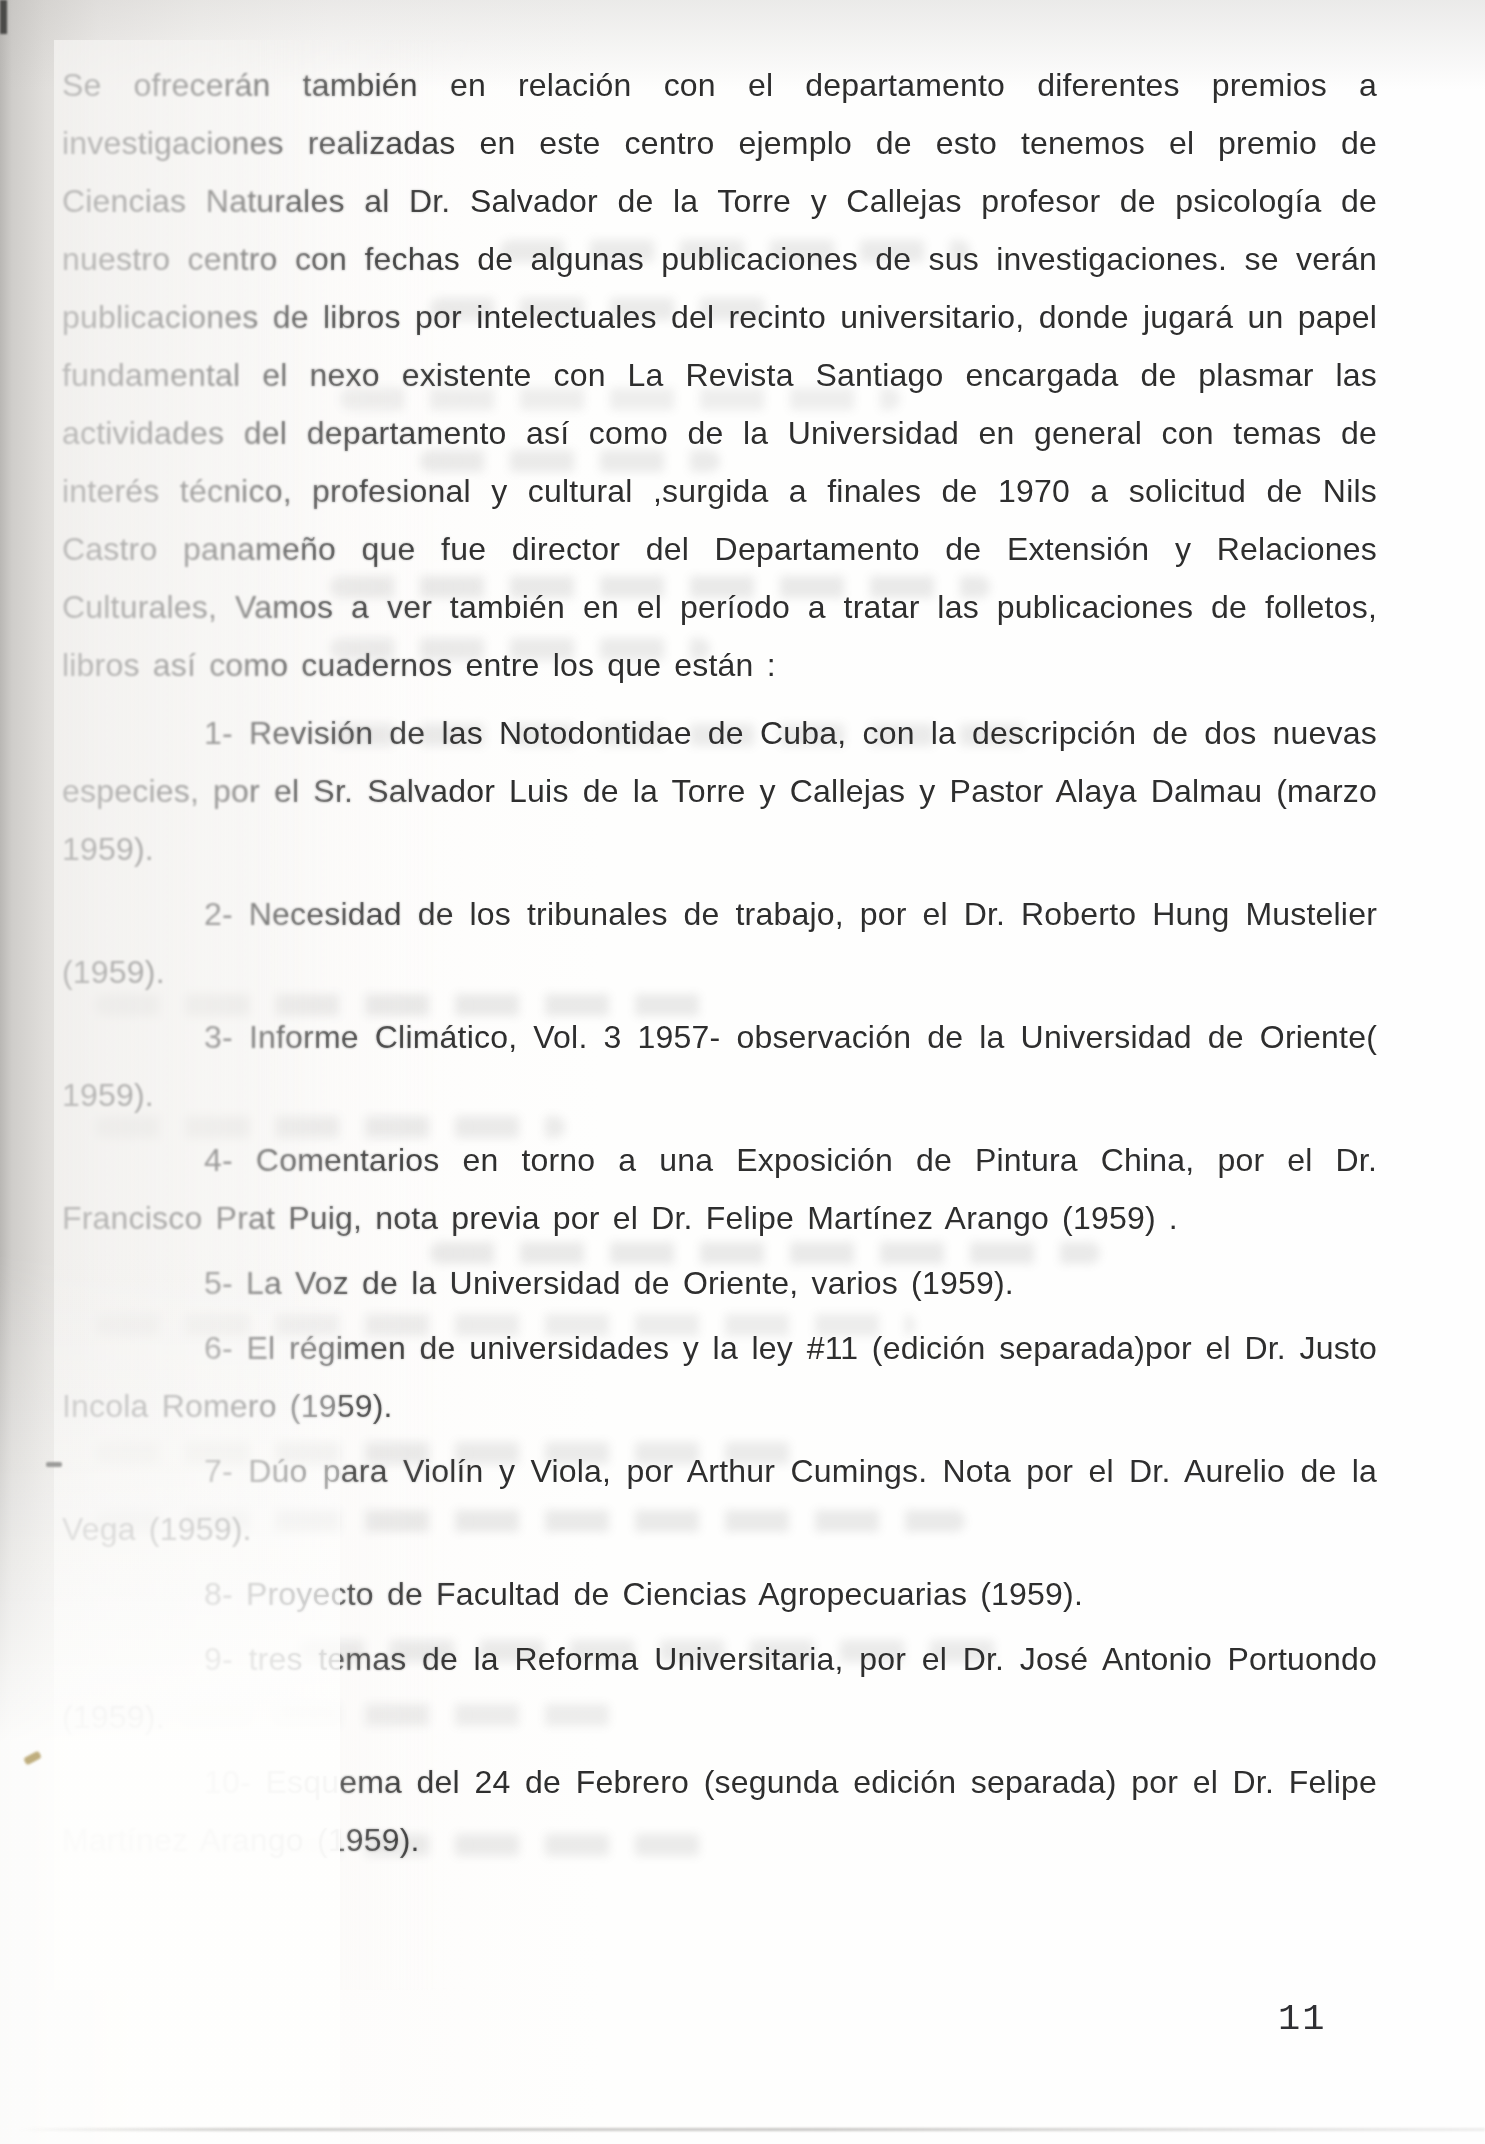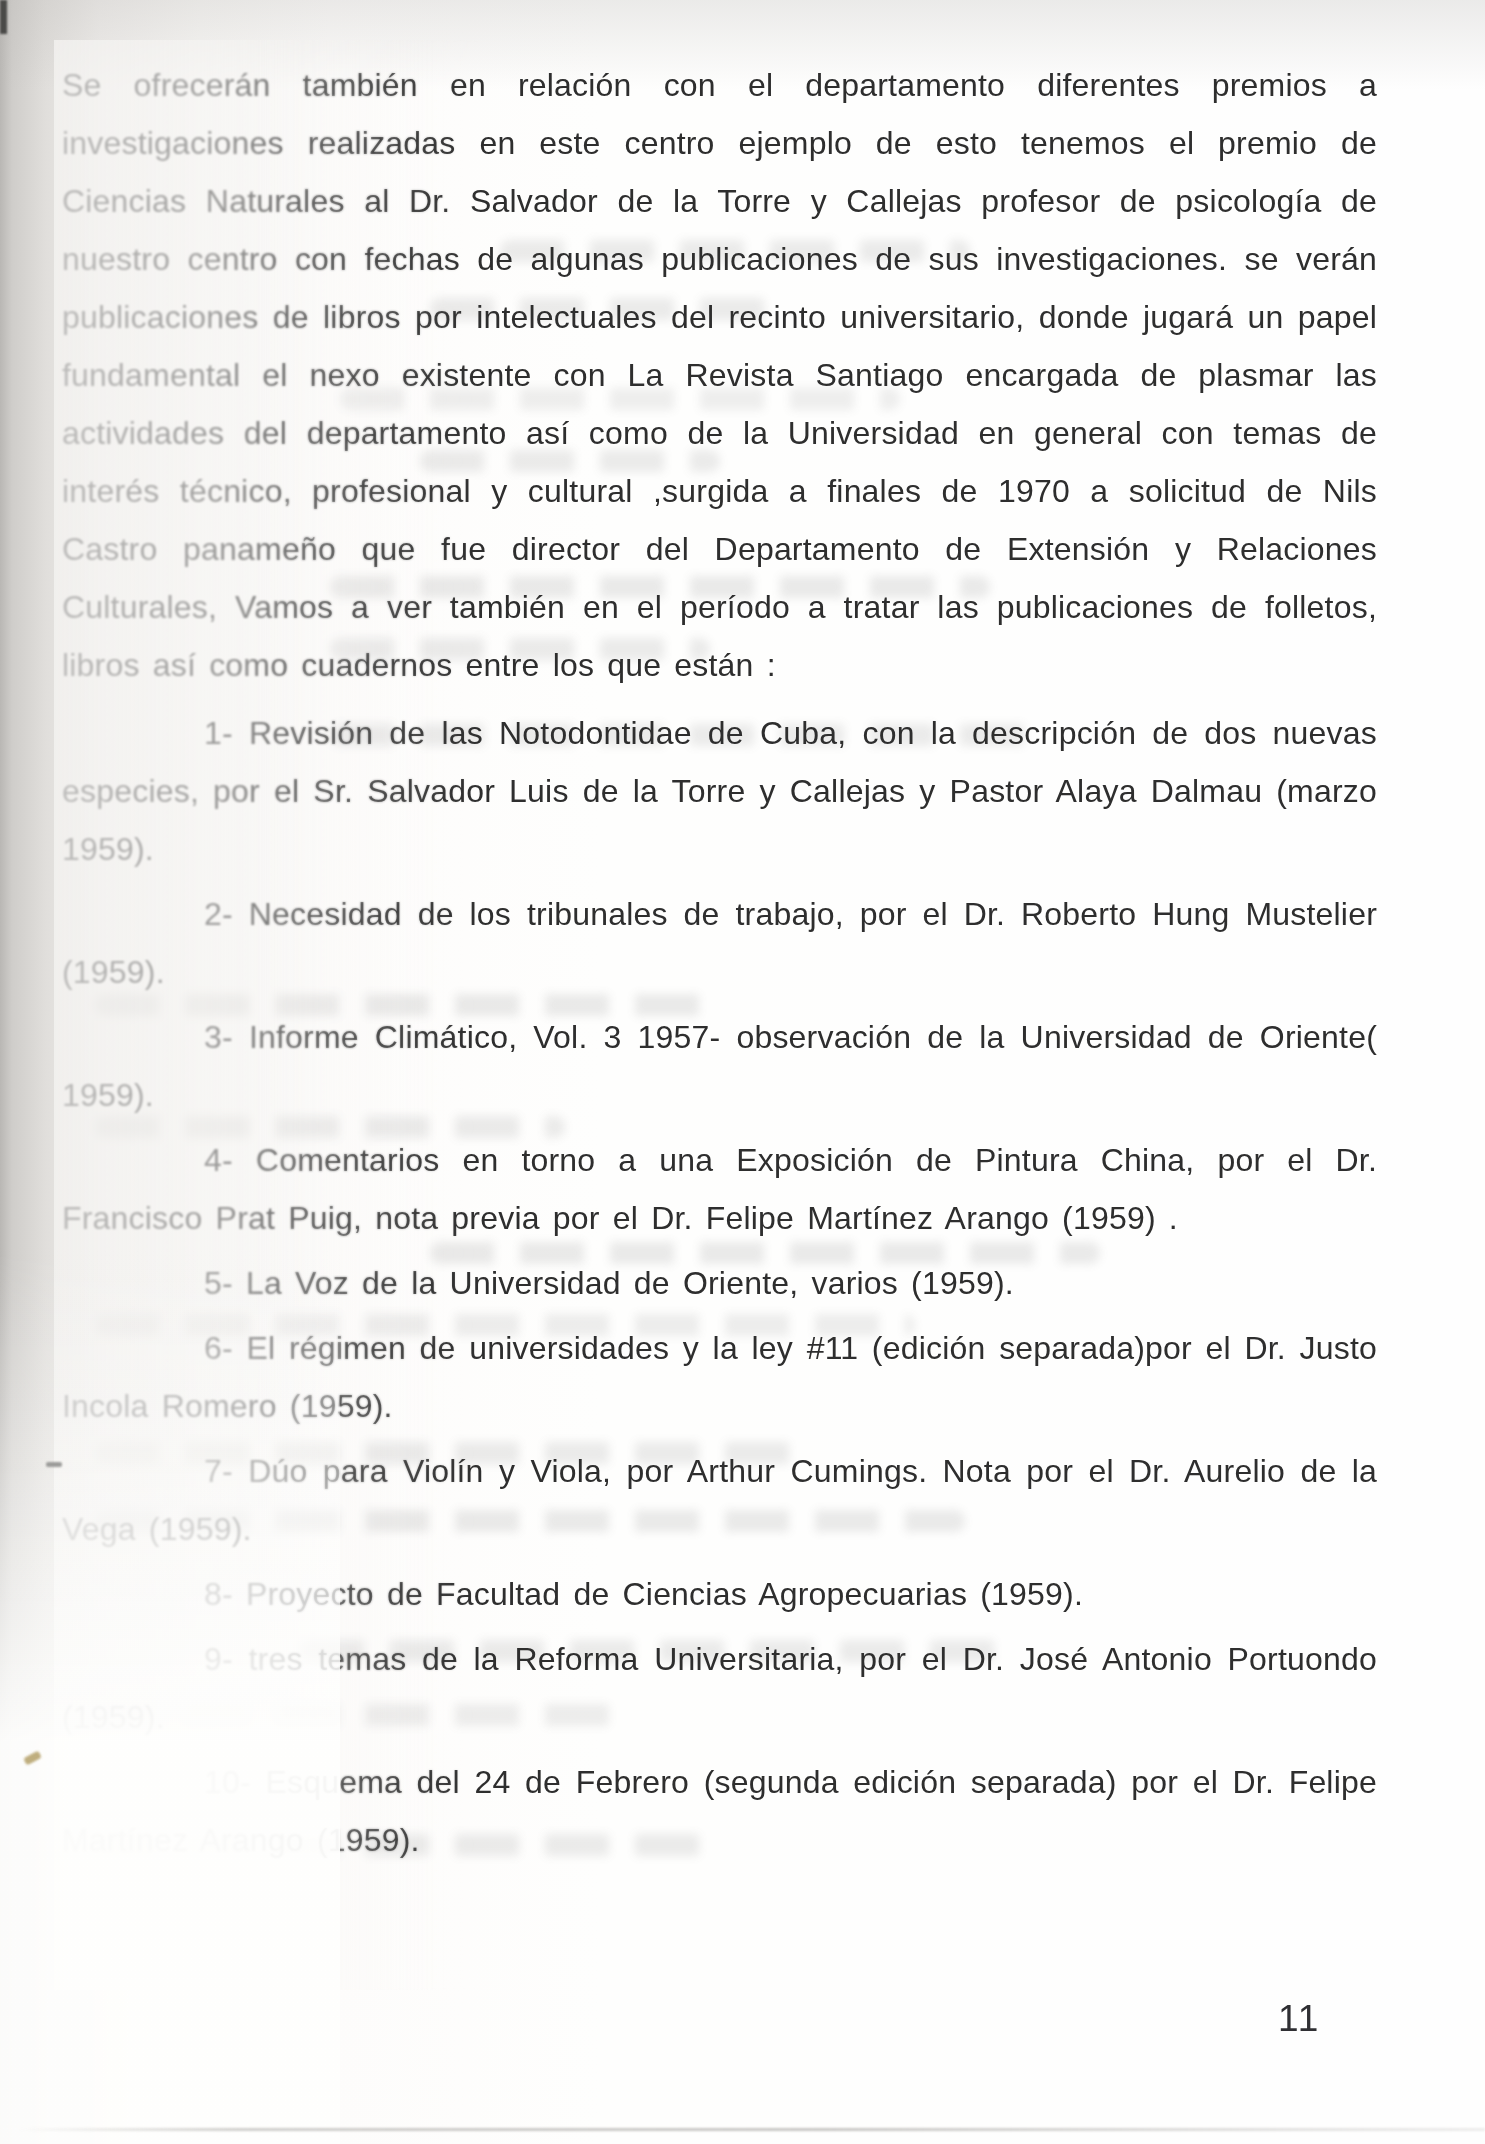--- a/index.html
+++ b/index.html
@@ -86,21 +86,21 @@
     position: absolute; left: 18px; top: 2128px; width: 1467px; height: 3px;
     background: linear-gradient(to right,
       rgba(140,138,134,0) 0%, rgba(140,138,134,0.40) 15%,
       rgba(148,146,142,0.50) 55%, rgba(140,138,134,0.15) 100%);
     filter: blur(0.8px);
   }
 
   .page-number {
     position: absolute;
     left: 1278px; top: 1998px;
-    font-family: Liberation Sans, sans-serif;
+    font-family: Liberation Mono, monospace;
     font-size: 37px;
     color: #2f2f33;
     letter-spacing: 2px;
     filter: blur(0.3px);
   }
 </style>
 </head>
 <body>
 
 <div class="page">

